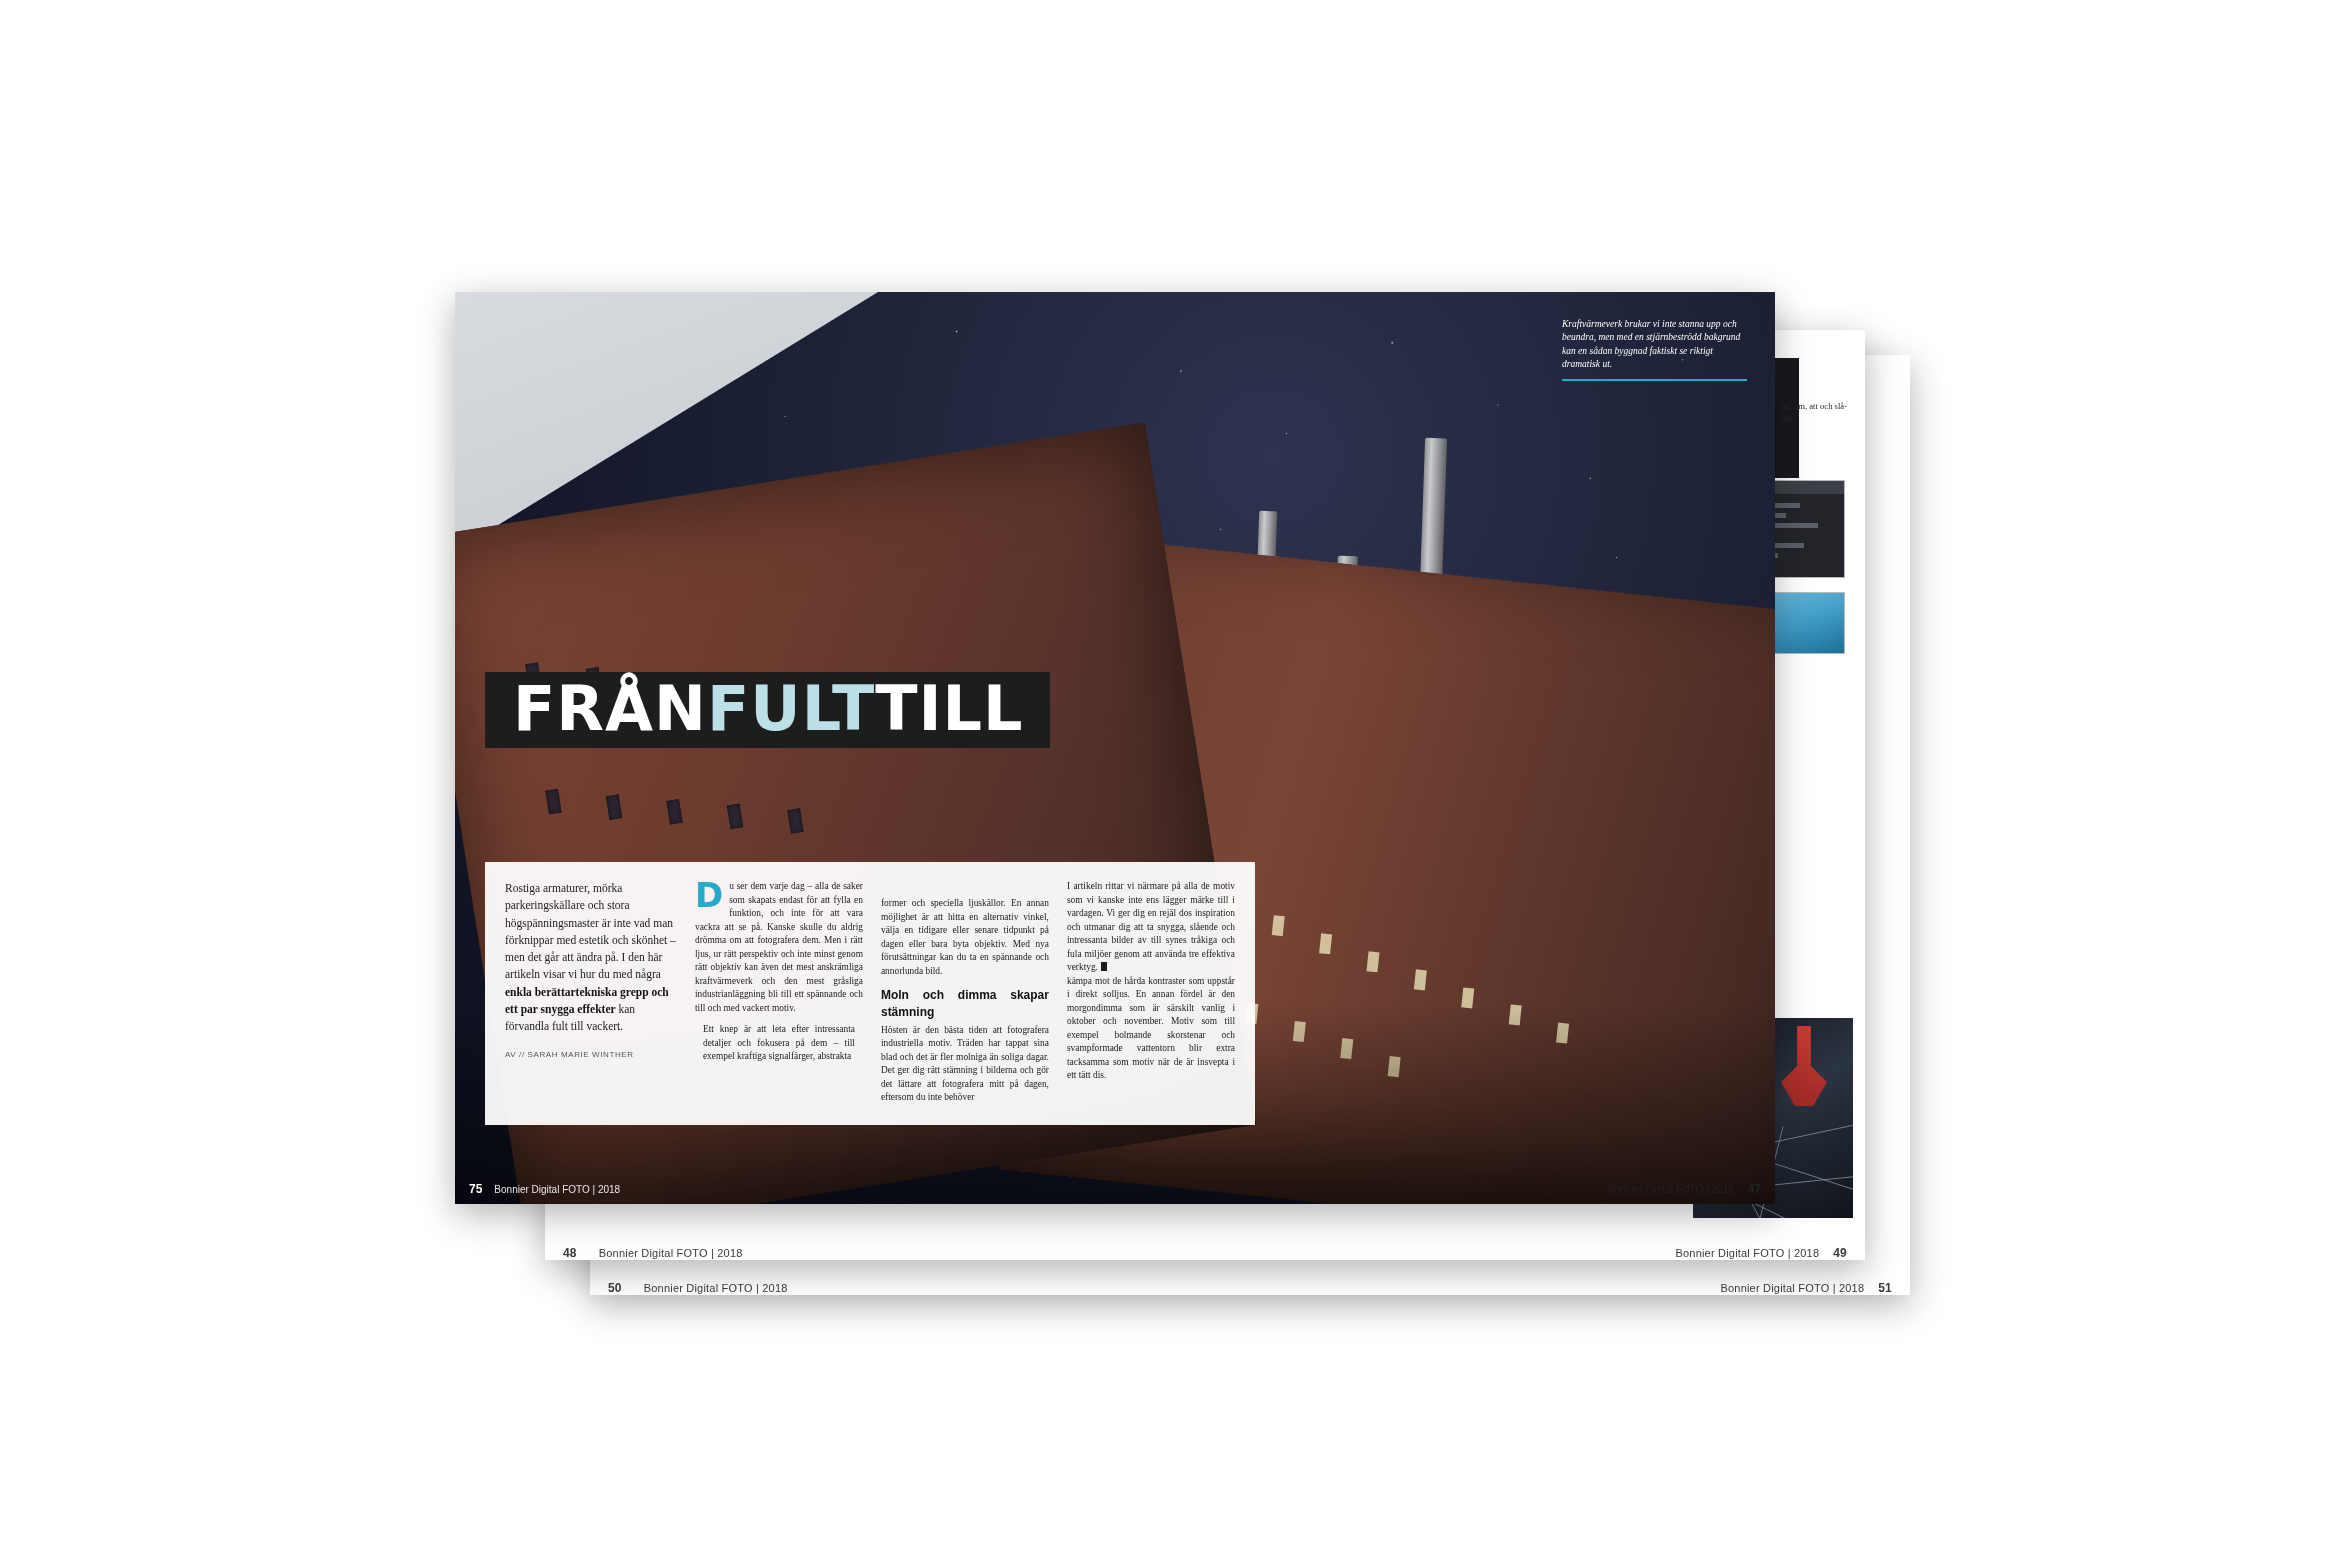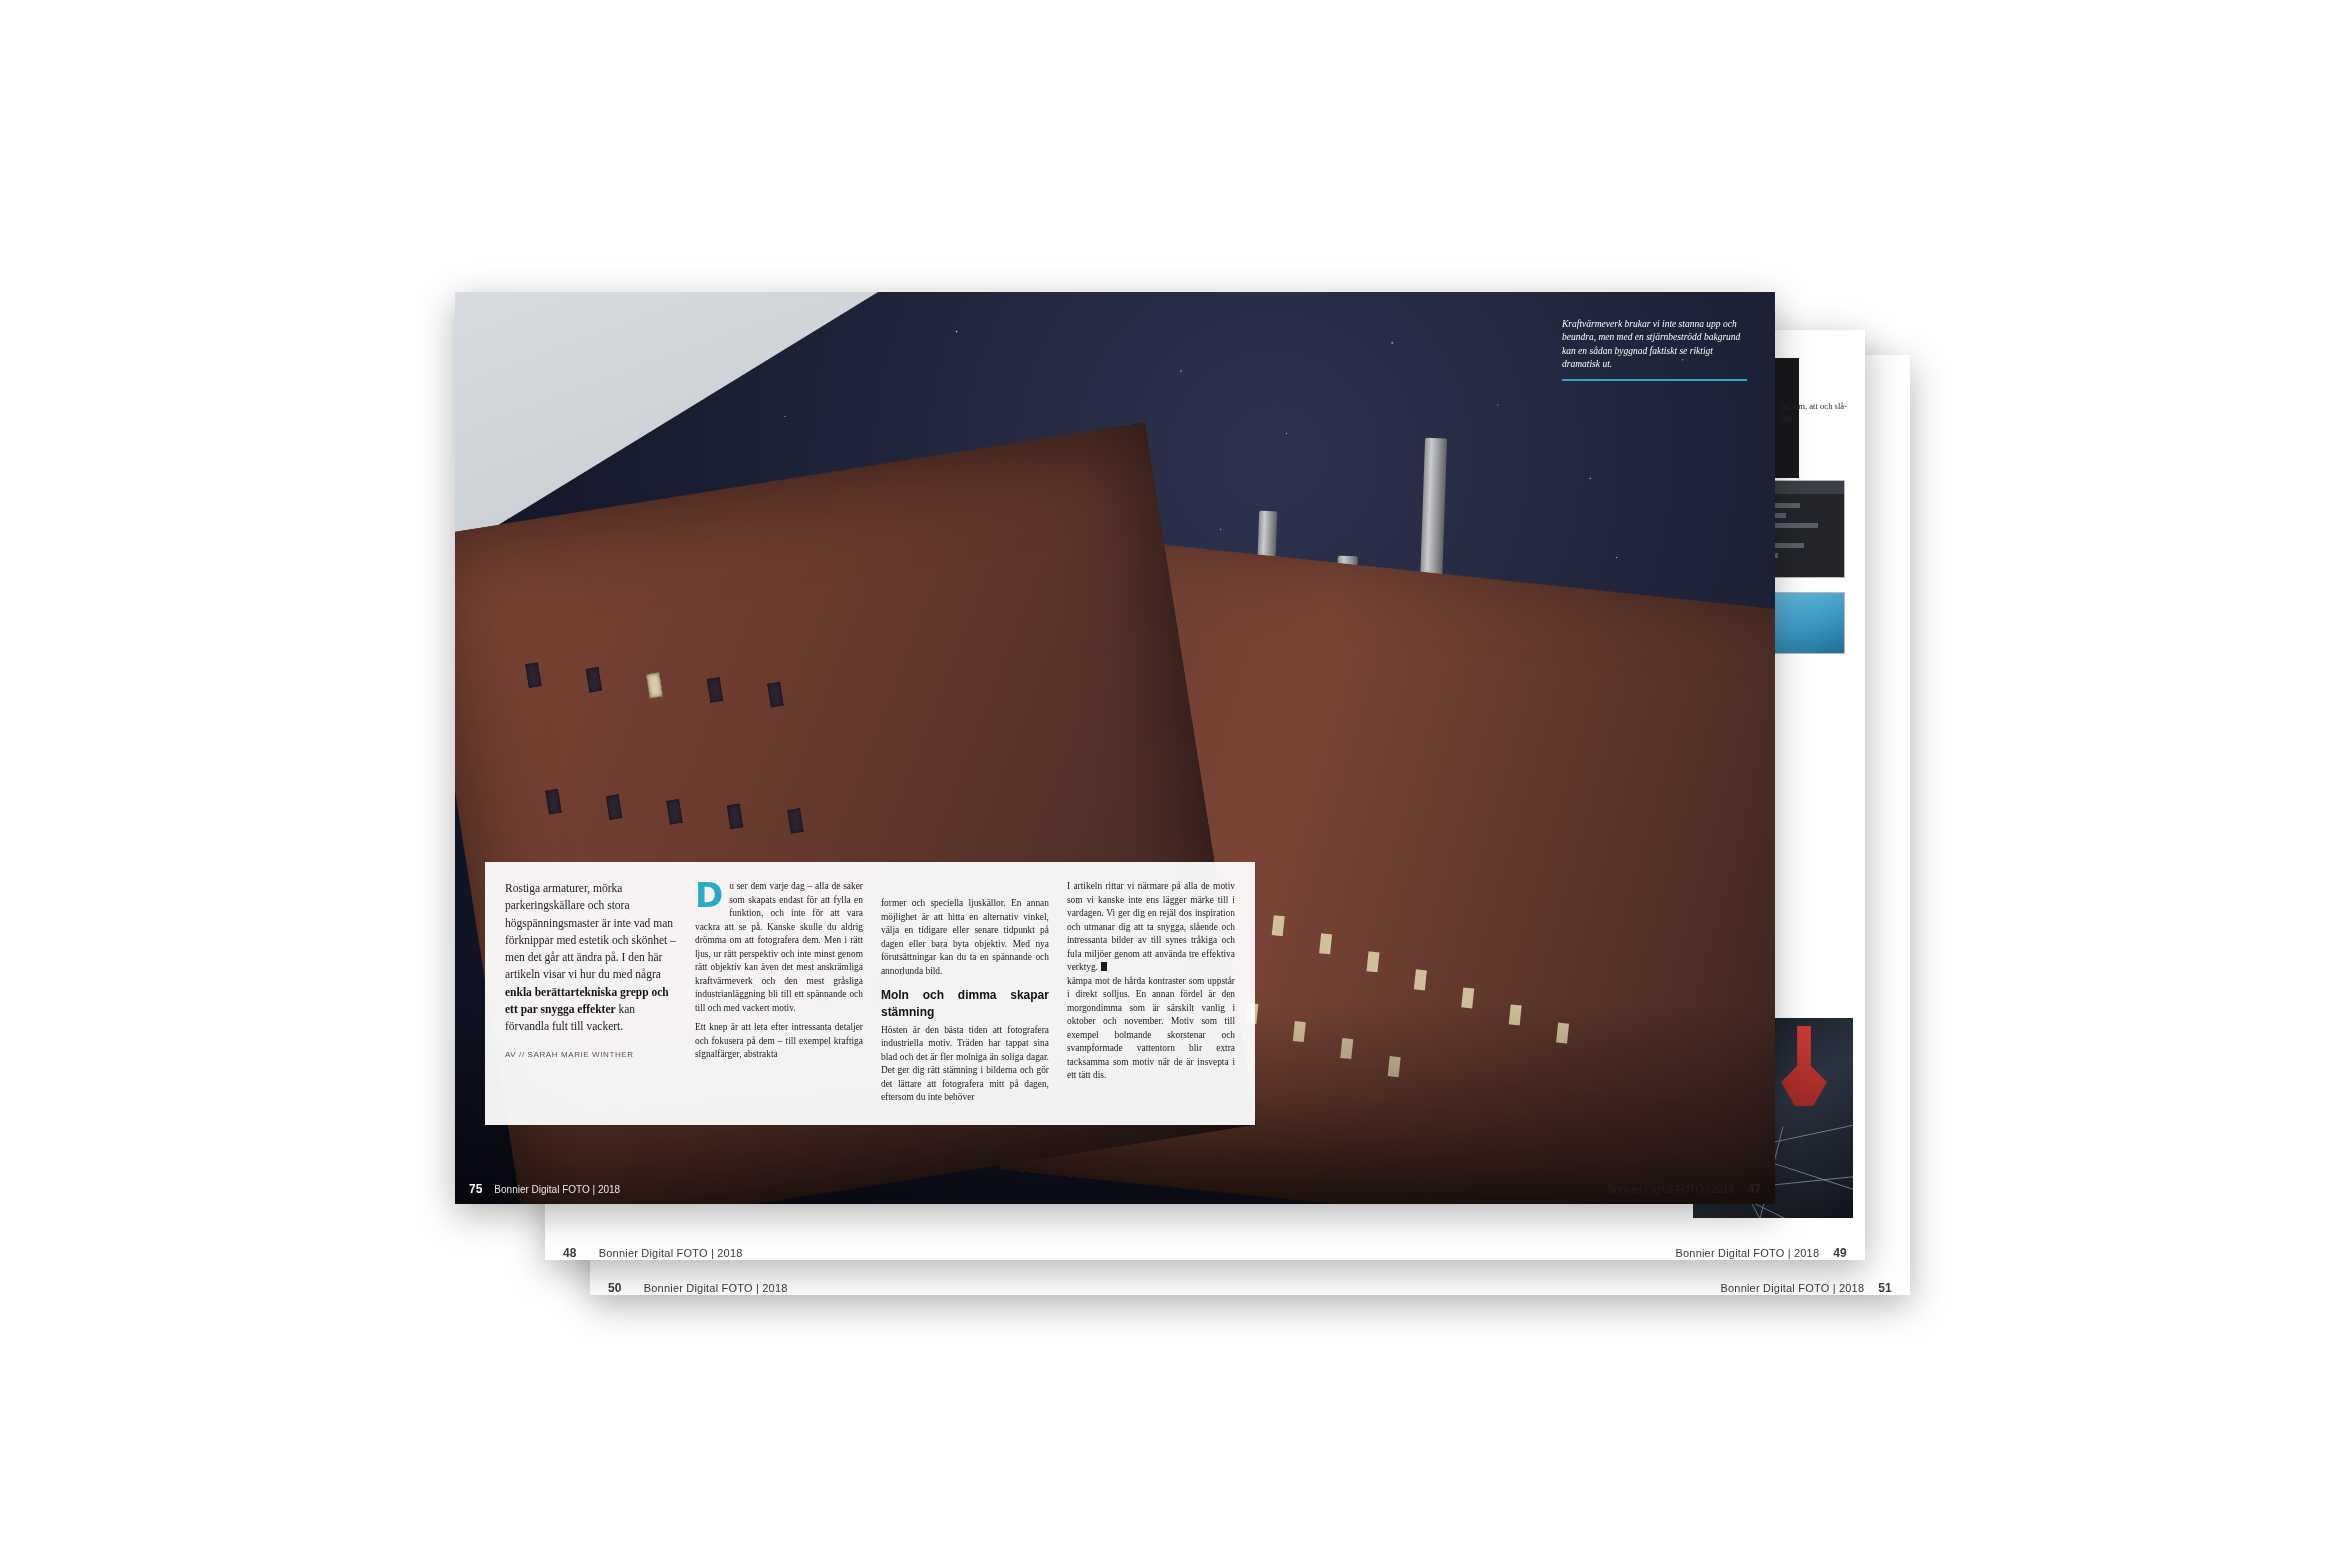--- a/index.html
+++ b/index.html
@@ -549,32 +549,37 @@
         <span class="win" style="left:52%; top:72%"></span>
       </div>
 
       <div class="ground-glow"></div>
 
       <div class="photo-caption">
         <span>Kraftvärmeverk brukar vi inte stanna upp och beundra, men med en stjärnbeströdd bakgrund kan en sådan byggnad faktiskt se riktigt dramatisk ut.</span>
         <div class="rule"></div>
       </div>
 
+      <div class="headline-1">
+        <span>FRÅN </span>
+          <span class="hl-accent">FULT</span>
+          <span> TILL</span>
+      </div>
 
       <div class="text-panel">
         <div class="intro-col">
           <span>Rostiga armaturer, mörka parkeringskällare och stora högspänningsmaster är inte vad man förknippar med estetik och skönhet – men det går att ändra på. I den här artikeln visar vi hur du med några </span><b>enkla berättartekniska grepp och ett par snygga effekter</b><span> kan förvandla fult till vackert.</span>
           <div class="byline">AV // SARAH MARIE WINTHER</div>
         </div>
 
         <div class="body-col">
           <p style="margin:0 0 6px 0">
             <span class="dropcap">D</span><span>u ser dem varje dag – alla de saker som skapats endast för att fylla en funktion, och inte för att vara vackra att se på. Kanske skulle du aldrig drömma om att fotografera dem. Men i rätt ljus, ur rätt perspektiv och inte minst genom rätt objektiv kan även det mest anskrämliga kraftvärmeverk och den mest gråsliga industrianläggning bli till ett spännande och till och med vackert motiv.</span>
           </p>
-          <p style="margin:0">Ett knep är att leta efter intressanta detaljer och fokusera på dem – till exempel kraftiga signalfärger, abstrakta</p>
+          <p style="margin:8px">Ett knep är att leta efter intressanta detaljer och fokusera på dem – till exempel kraftiga signalfärger, abstrakta</p>
         </div>
 
         <div class="body-col">
           <p style="margin:17px 0 4px 0">former och speciella ljuskällor. En annan möjlighet är att hitta en alternativ vinkel, välja en tidigare eller senare tidpunkt på dagen eller bara byta objektiv. Med nya förutsättningar kan du ta en spännande och annorlunda bild.</p>
           <div class="subhead">Moln och dimma skapar stämning</div>
           <p style="margin:0">Hösten är den bästa tiden att fotografera industriella motiv. Träden har tappat sina blad och det är fler molniga än soliga dagar. Det ger dig rätt stämning i bilderna och gör det lättare att fotografera mitt på dagen, eftersom du inte behöver</p>
         </div>
 
         <div class="body-col">
           <p style="margin:0">

